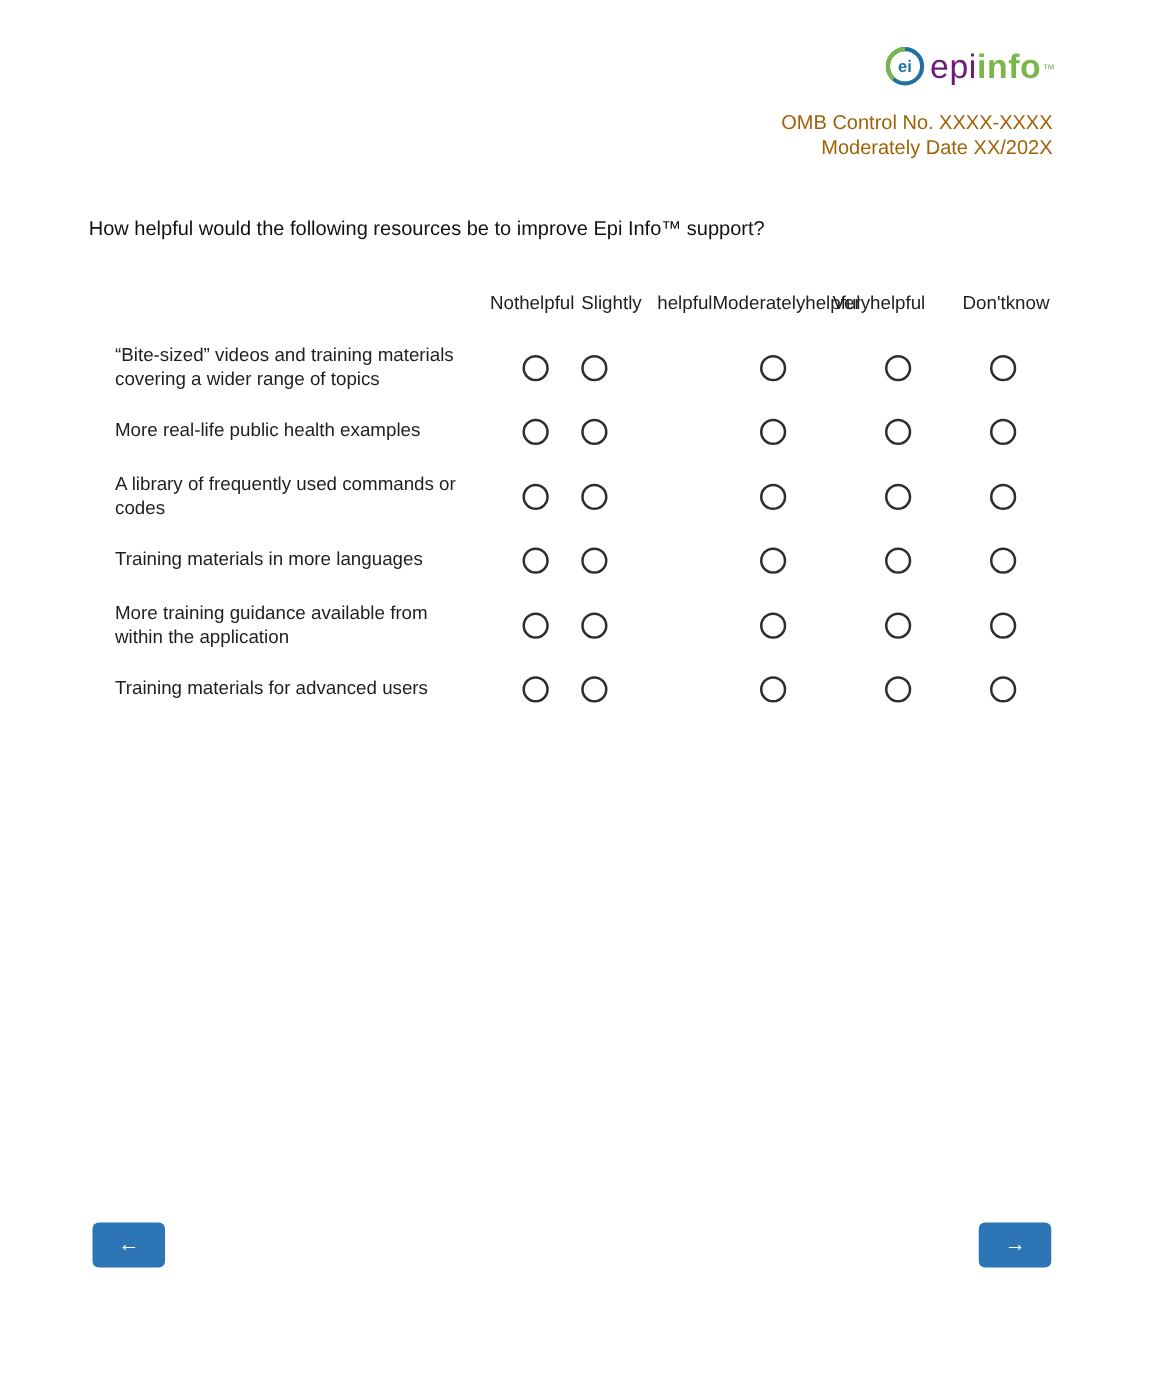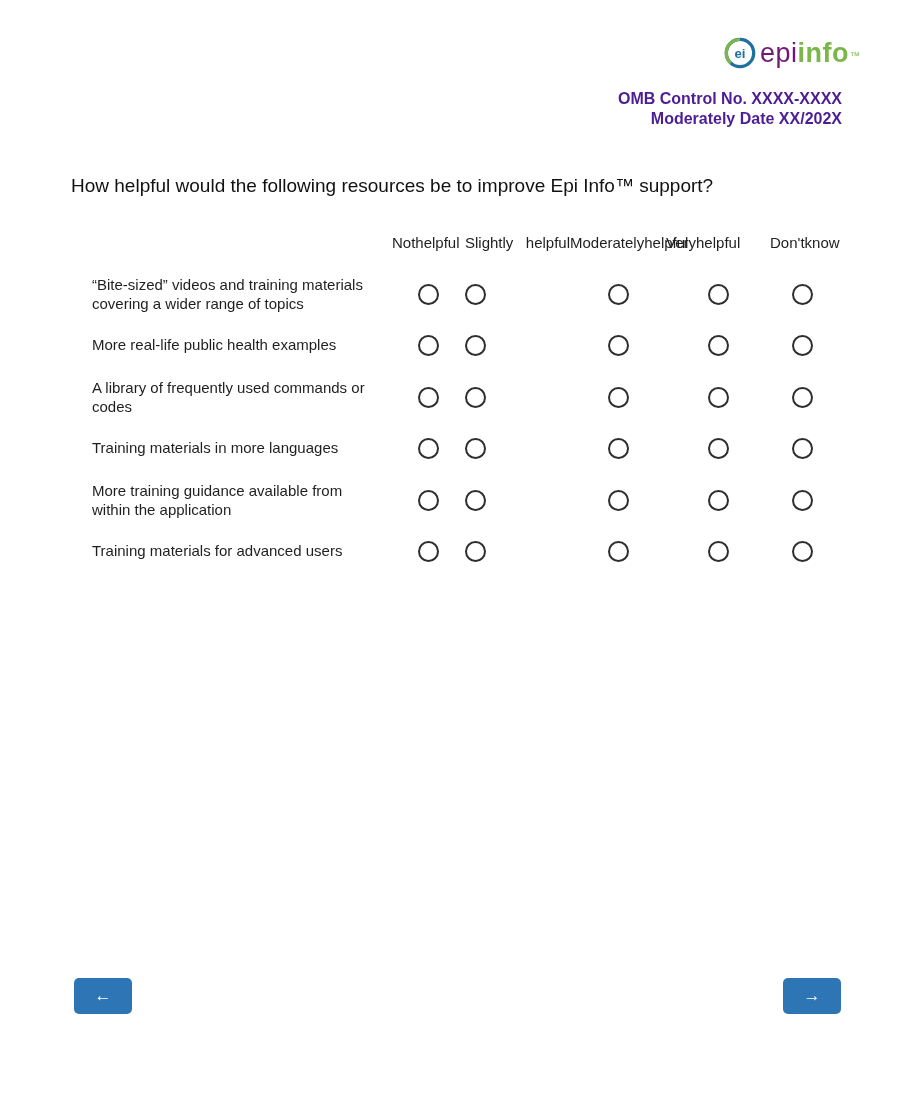--- a/index.html
+++ b/index.html
@@ -11,21 +11,21 @@
     background: #ffffff;
     font-family: "Liberation Sans", sans-serif;
     color: #1c1c1c;
     overflow: hidden;
     margin: 0 auto;
   }
   
   .logo {
     position: absolute;
     top: 36px;
-    right: 64px;
+    right: 80px;
     display: flex;
     align-items: center;
   }
   .logo-icon { width: 34px; height: 34px; margin-right: 3px; }
   .logo-epi {
     font-size: 27px;
     color: #701a75;
     letter-spacing: 0.5px;
   }
   .logo-info {
@@ -43,29 +43,28 @@
     margin-left: 1px;
   }
   
   .omb {
     position: absolute;
     top: 89px;
     right: 82px;
     text-align: right;
     font-size: 16px;
     line-height: 20px;
-    color: #4c1d95;
-    font-weight: bold;
+    color: #a16207;
   }
   
   .title {
     position: absolute;
     left: 71px;
     top: 175px;
-    font-size: 19px;
+    font-size: 16px;
     color: #111111;
   }
   
   .matrix {
     position: absolute;
     left: 92px;
     top: 233px;
     width: 742px;
   }
   .mrow {

